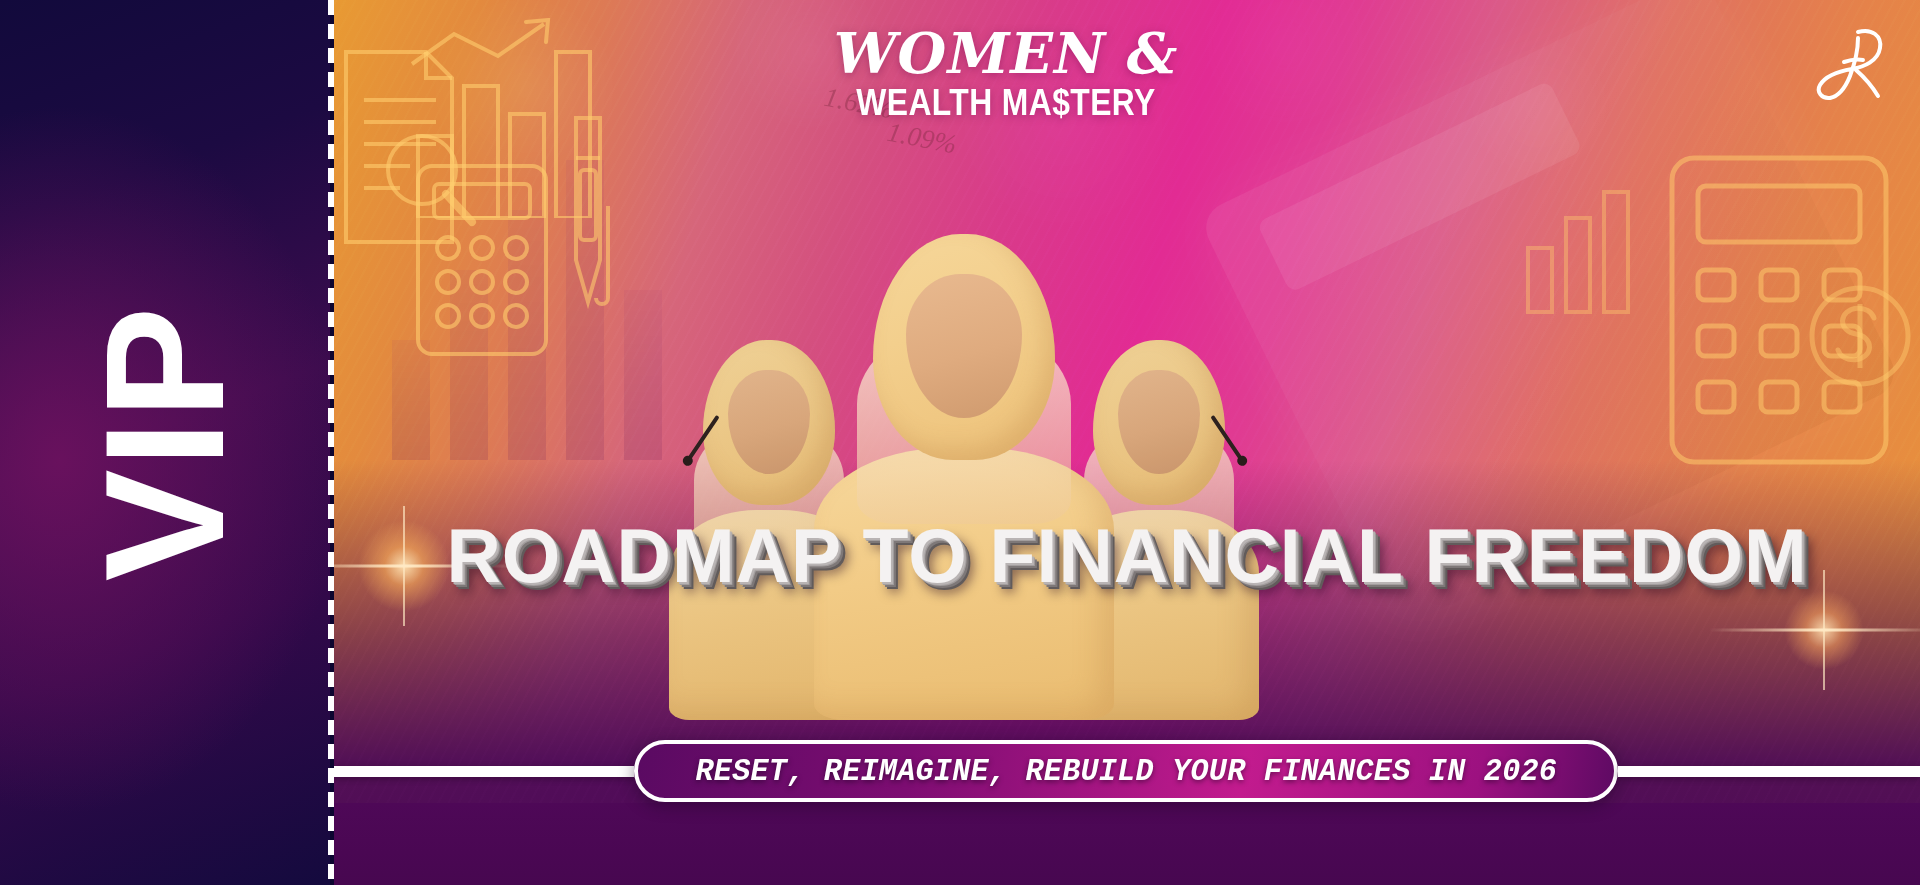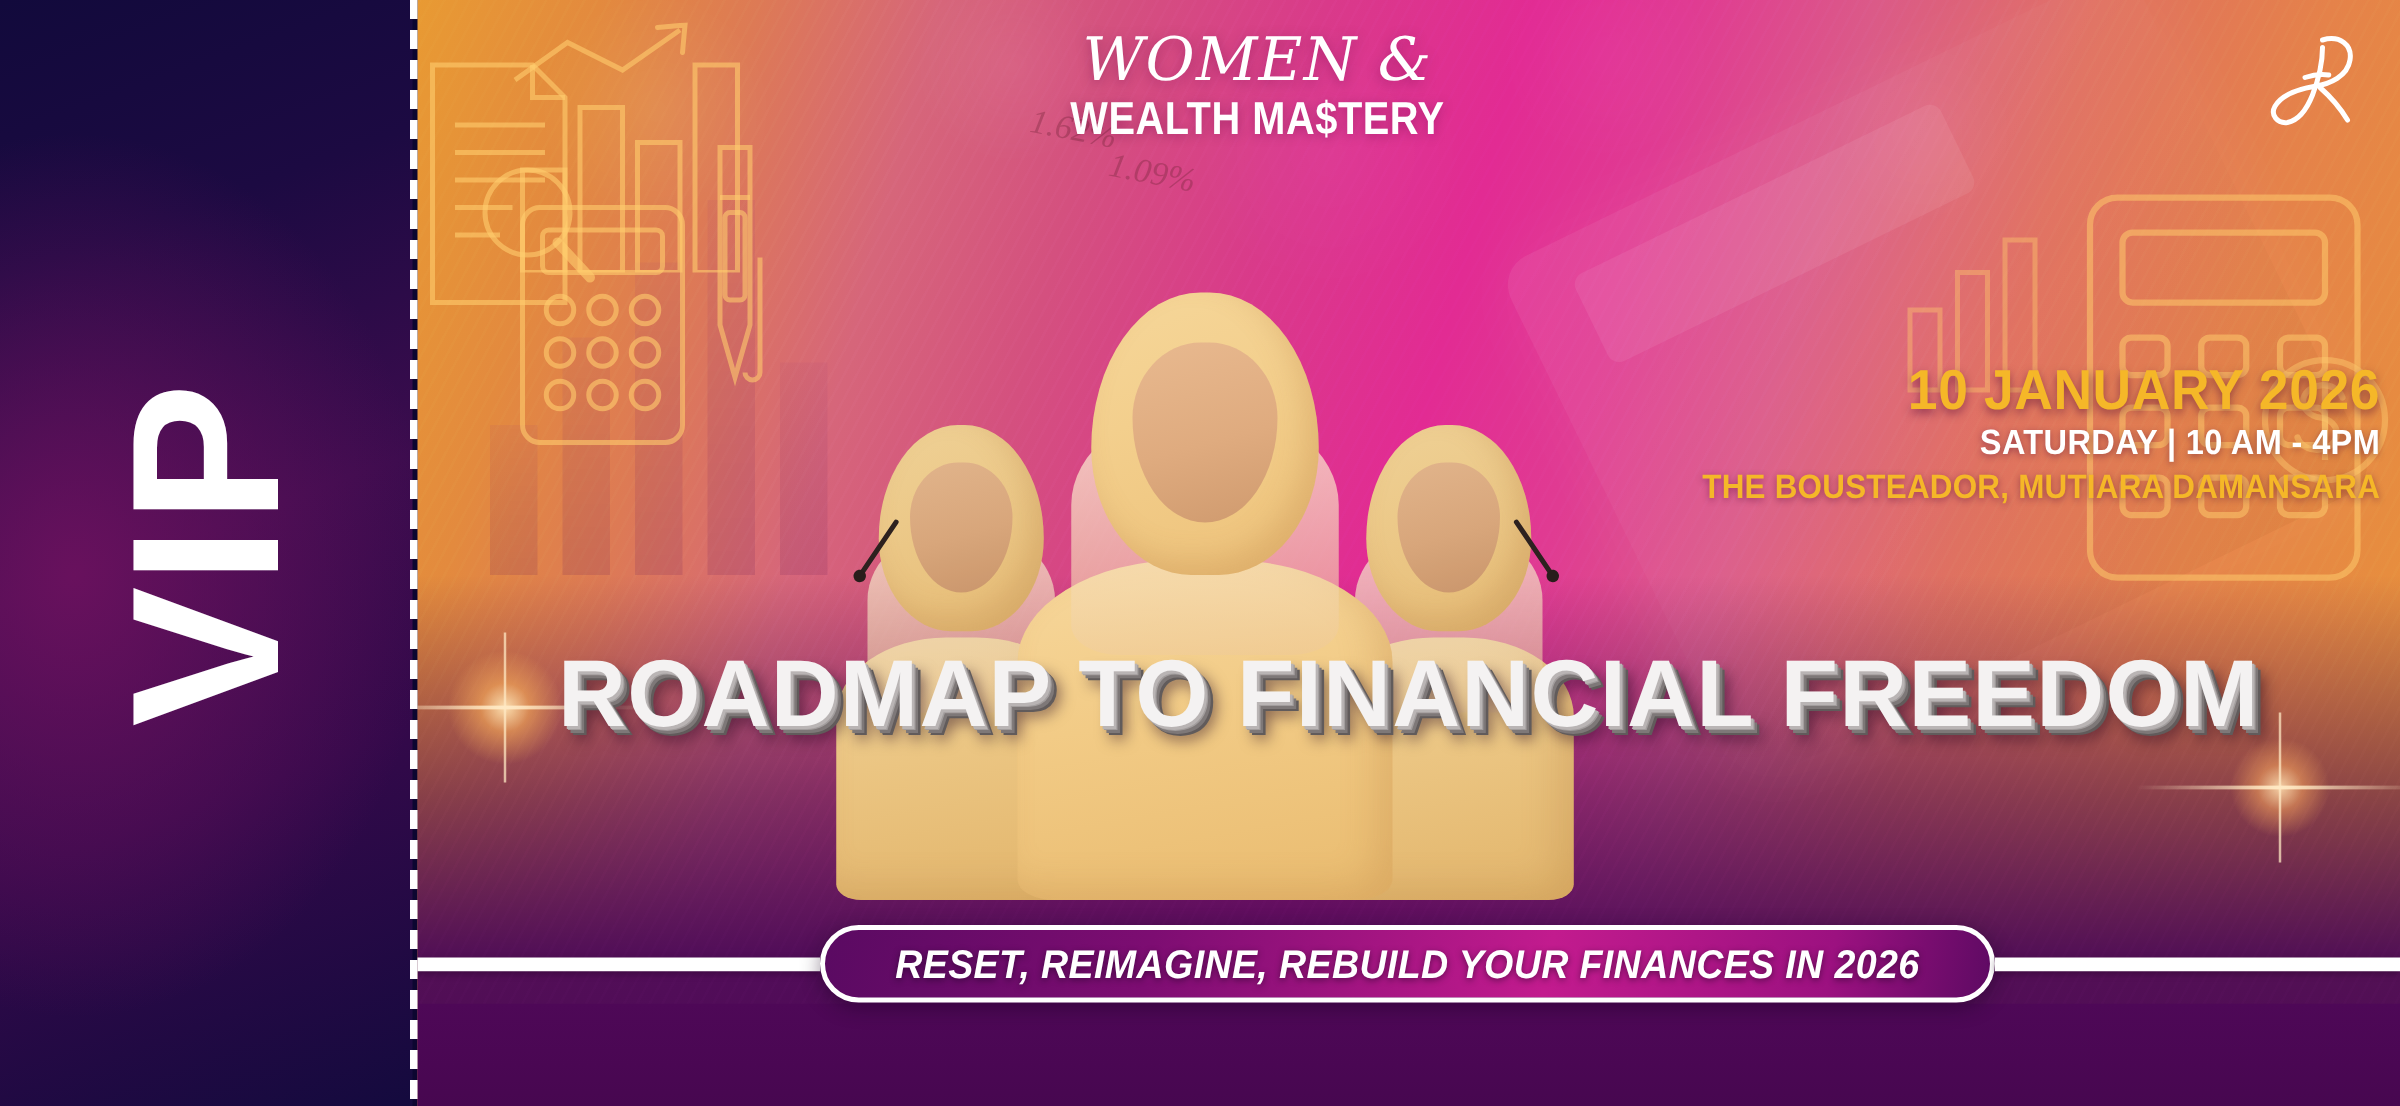--- a/index.html
+++ b/index.html
@@ -89,21 +89,21 @@
   .pct {
     position:absolute; color:rgba(120,40,60,.38); font-weight:400;
     font-family:"Liberation Serif", serif; font-style:italic;
   }
   .pct-a { left:490px; top:88px; font-size:27px; transform:rotate(11deg); }
   .pct-b { left:553px; top:123px; font-size:27px; transform:rotate(11deg); }
 
   
   .brand { position:absolute; left:492px; top:24px; width:360px; text-align:center; z-index:20; }
   .brand-script {
-    color:#fff; font-size:48px; line-height:1.04; font-weight:400; font-style:italic;
+    color:#fff; font-size:56px; line-height:1.04; font-weight:700; font-style:italic;
     font-family:"DejaVu Serif", serif; letter-spacing:1px;
     text-shadow:0 2px 10px rgba(90,0,60,.35);
   }
   .brand-sub {
     color:#fff; font-size:37px; font-weight:900; line-height:1.02; margin-top:2px;
     letter-spacing:.5px; transform:scaleX(.86); transform-origin:center;
     text-shadow:0 2px 9px rgba(90,0,60,.35);
   }
 
   
@@ -217,20 +217,21 @@
     display:flex; align-items:center;
   }
   .rule { height:11px; background:#fff; flex:1 1 auto; box-shadow:0 2px 6px rgba(30,0,30,.4); }
   .rule-l { margin-left:-2px; }
   .rule-r { margin-right:0; }
   .pill {
     flex:0 0 auto; height:62px; padding:0 30px; border-radius:34px;
     border:4px solid #fff; display:flex; align-items:center; justify-content:center;
     background:linear-gradient(100deg,#5a0a62 0%,#7d0d72 28%,#c21b8e 62%,#9c1180 86%,#5e0a63 100%);
     box-shadow:0 4px 16px rgba(25,0,30,.45);
+    font-family:Liberation Mono, monospace;
   }
   .pill-text {
     color:#fff; font-size:32px; font-weight:900; font-style:italic; letter-spacing:.3px;
     white-space:nowrap; transform:scaleX(.94);
     text-shadow:0 2px 5px rgba(20,0,25,.5);
   }
 
   
   .footband {
     position:absolute; left:0; right:0; bottom:0; height:82px; z-index:12;
@@ -366,25 +367,20 @@
 
       <div class="person p-mid">
         <div class="body" style="width:300px; height:272px;"></div>
         <div class="shawl" style="width:214px; height:200px; bottom:196px;"></div>
         <div class="head" style="width:182px; height:226px; bottom:260px;"></div>
         <div class="face" style="width:116px; height:144px; bottom:302px;"></div>
       </div>
     </div>
 
 
-    <div class="dateblock">
-      <div class="dt-date">10 JANUARY 2026</div>
-      <div class="dt-time">SATURDAY  |  10 AM - 4PM</div>
-      <div class="dt-venue">THE BOUSTEADOR, MUTIARA DAMANSARA</div>
-    </div>
 
     <div class="footband"></div>
 
     <div class="spark sp-a"></div>
     <div class="spark sp-b"></div>
 
     <div class="headline">ROADMAP TO FINANCIAL FREEDOM</div>
 
     <div class="pillwrap">
       <div class="rule rule-l"></div>

